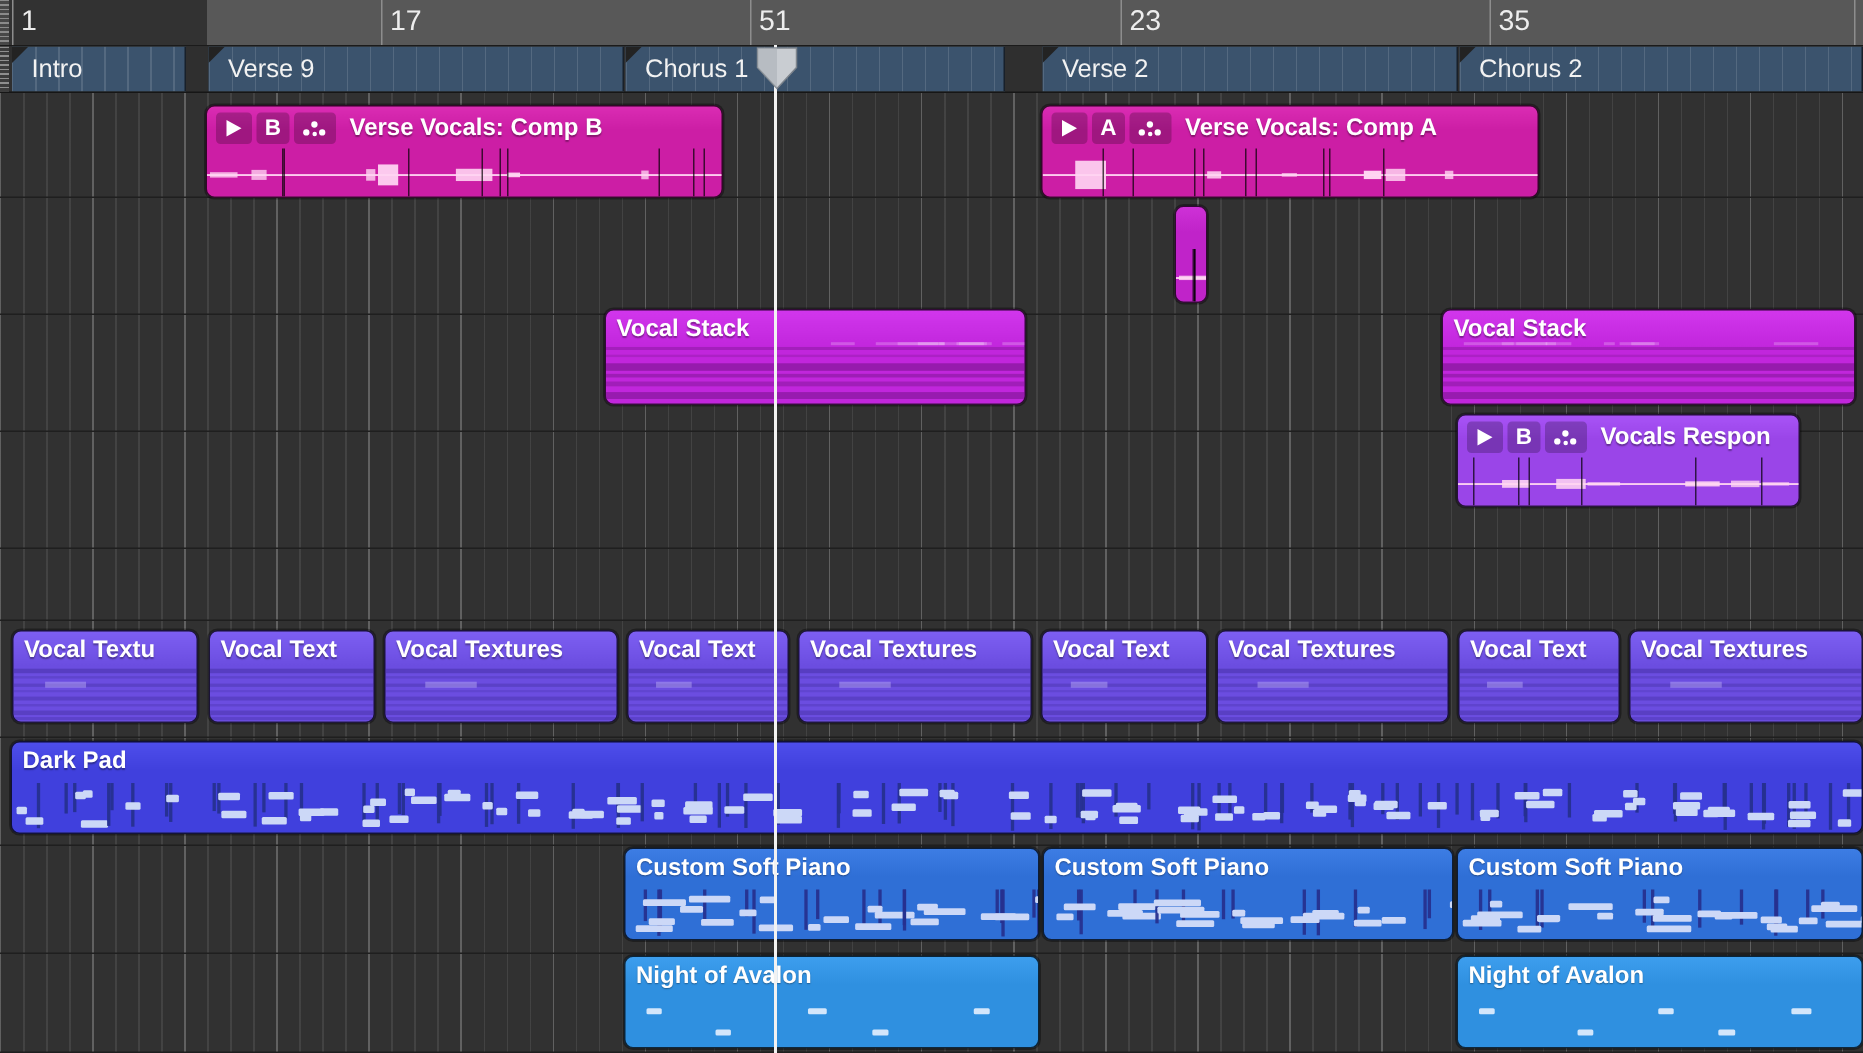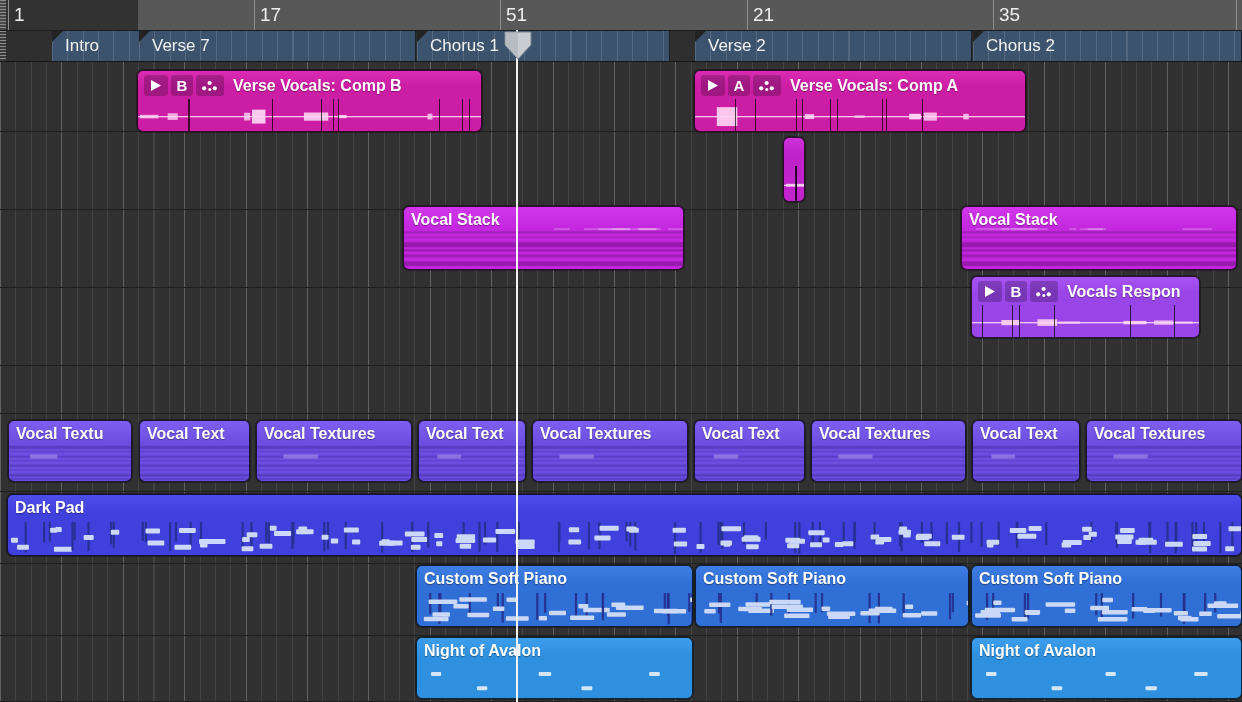--- a/index.html
+++ b/index.html
@@ -162,38 +162,38 @@
     <div class="cycle-dark"></div>
     <div class="ruler-left-grip"></div>
     <div id="ruler-ticks">
         <div class="ruler-tick" style="left: 8px;"></div>
         <div class="ruler-label" style="left: 14px;">1</div>
         <div class="ruler-tick" style="left: 254px;"></div>
         <div class="ruler-label" style="left: 260px;">17</div>
         <div class="ruler-tick" style="left: 500px;"></div>
         <div class="ruler-label" style="left: 506px;">51</div>
         <div class="ruler-tick" style="left: 747px;"></div>
-        <div class="ruler-label" style="left: 753px;">21</div>
+        <div class="ruler-label" style="left: 753px;">23</div>
         <div class="ruler-tick" style="left: 993px;"></div>
         <div class="ruler-label" style="left: 999px;">35</div>
         <div class="ruler-tick" style="left: 1236px;"></div>
       </div>
   </div>
 
   <div class="marker-lane">
     <div id="markers">
-        <div class="marker" style="left: 8px; width: 116px; margin-left: 44px;">
+        <div class="marker" style="left: 8px; width: 116px;">
           <div class="mk-grid"></div>
           <div class="fold"></div>
           <div class="mk-label">Intro</div>
         </div>
         <div class="marker" style="left: 139px; width: 277px;">
           <div class="mk-grid"></div>
           <div class="fold"></div>
-          <div class="mk-label">Verse 7</div>
+          <div class="mk-label">Verse 9</div>
         </div>
         <div class="marker" style="left: 417px; width: 253px;">
           <div class="mk-grid"></div>
           <div class="fold"></div>
           <div class="mk-label">Chorus 1</div>
         </div>
         <div class="marker" style="left: 695px; width: 277px;">
           <div class="mk-grid"></div>
           <div class="fold"></div>
           <div class="mk-label">Verse 2</div>

